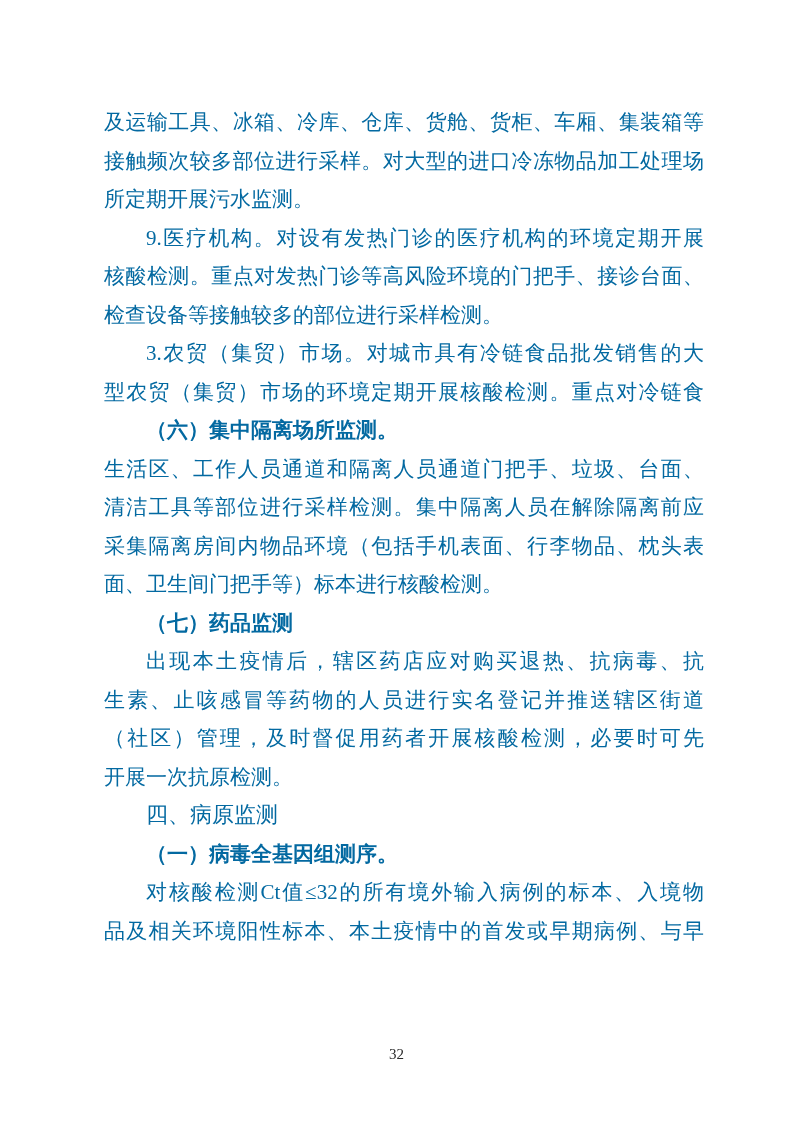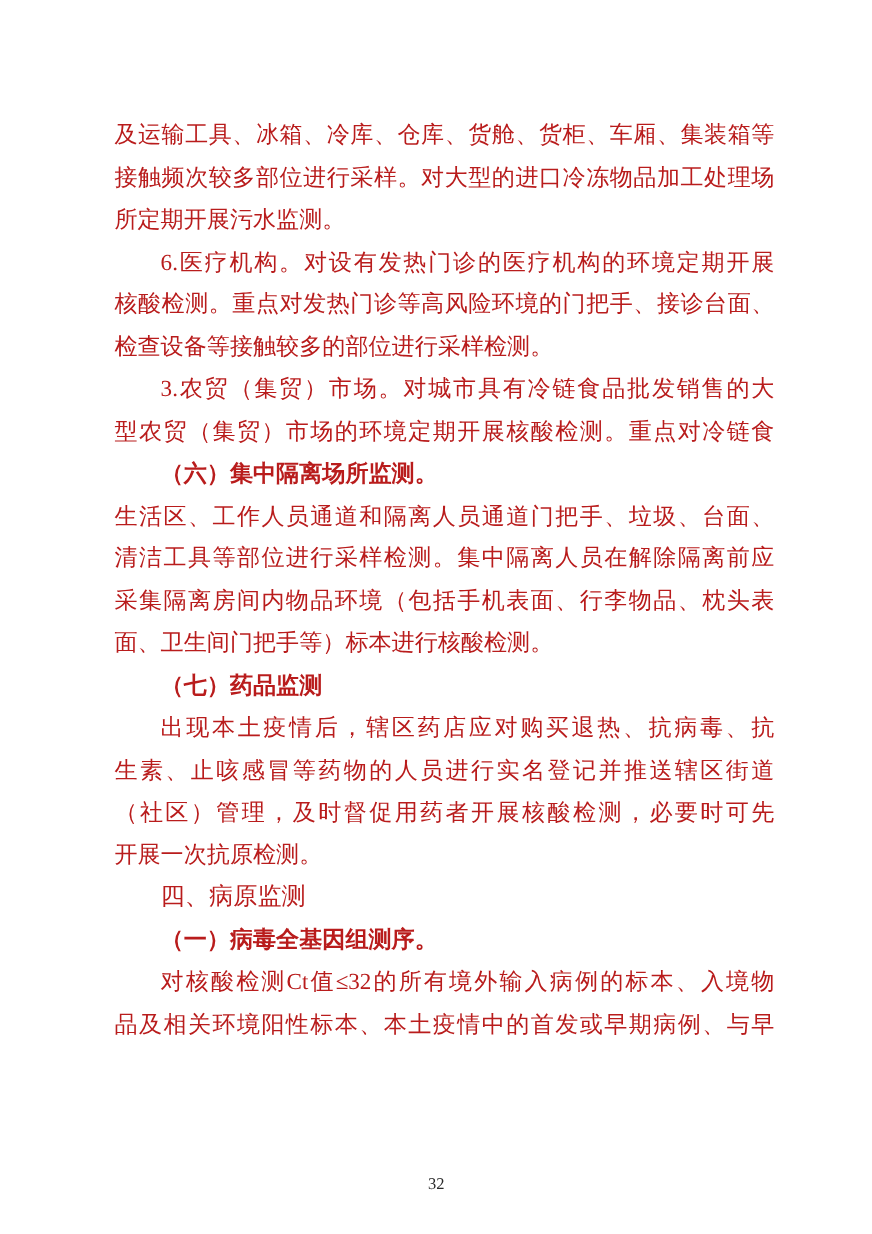--- a/index.html
+++ b/index.html
@@ -20,21 +20,21 @@
     left: 104px;
     top: 103px;
     width: 600px;
   }
   .line {
     font-family: "Liberation Serif", "DejaVu Serif", serif;
     font-size: 21px;
     line-height: 38.5px;
     text-align: justify;
     text-align-last: left;
-    color: #b91c1c;
+    color: #0369a1;
     white-space: nowrap; 
   }
   .line.fill {
     white-space: normal;
     text-align-last: justify;
   }
   .line.indent {
     text-indent: 42px;
   }
   .line.heading-kai {
@@ -47,33 +47,32 @@
   }
   .footer {
     position: absolute;
     left: 0;
     top: 1046px;
     width: 100%;
     text-align: center;
     font-family: "Liberation Serif", "DejaVu Serif", serif;
     font-size: 15px;
     color: #2a2a2a;
-    margin-top: 23px;
   }
 </style>
 </head>
 <body>
 
 <div class="page">
   <div class="text-block">
 
   <div class="line body fill">及运输工具、冰箱、冷库、仓库、货舱、货柜、车厢、集装箱等</div>
       <div class="line body fill">接触频次较多部位进行采样。对大型的进口冷冻物品加工处理场</div>
       <div class="line body">所定期开展污水监测。</div>
-      <div class="line body fill indent">6.医疗机构。对设有发热门诊的医疗机构的环境定期开展</div>
+      <div class="line body fill indent">9.医疗机构。对设有发热门诊的医疗机构的环境定期开展</div>
       <div class="line body fill">核酸检测。重点对发热门诊等高风险环境的门把手、接诊台面、</div>
       <div class="line body">检查设备等接触较多的部位进行采样检测。</div>
       <div class="line body fill indent">3.农贸（集贸）市场。对城市具有冷链食品批发销售的大</div>
       <div class="line body fill">型农贸（集贸）市场的环境定期开展核酸检测。重点对冷链食</div>
       <div class="line heading-kai indent">（六）集中隔离场所监测。</div>
       <div class="line body fill">生活区、工作人员通道和隔离人员通道门把手、垃圾、台面、</div>
       <div class="line body fill">清洁工具等部位进行采样检测。集中隔离人员在解除隔离前应</div>
       <div class="line body fill">采集隔离房间内物品环境（包括手机表面、行李物品、枕头表</div>
       <div class="line body">面、卫生间门把手等）标本进行核酸检测。</div>
       <div class="line heading-kai indent">（七）药品监测</div>

